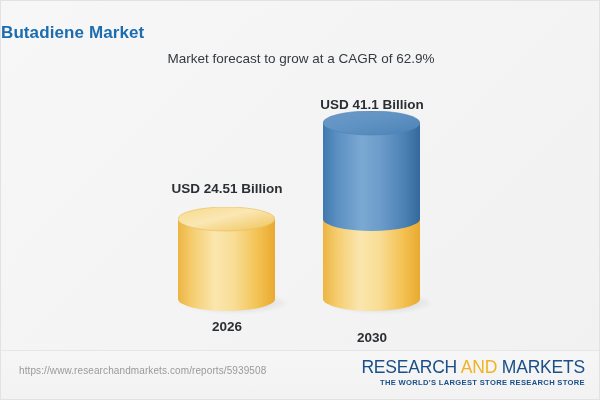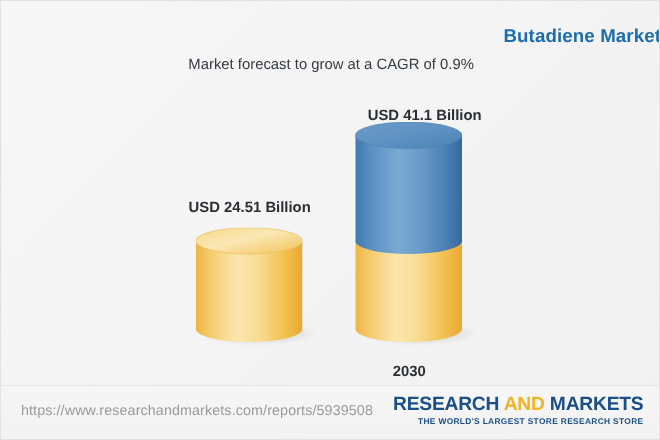--- a/index.html
+++ b/index.html
@@ -21,21 +21,21 @@
     background: linear-gradient(135deg, #f7f7f7 0%, #f4f4f4 45%, #f1f1f1 100%);
     border: 1px solid #e2e2e2;
     overflow: hidden;
   }
   
   .chart-title {
     position: absolute;
     top: 22px;
     left: 0;
     width: 600px;
-    text-align: right;
+    text-align: left;
     font-size: 17px;
     font-weight: bold;
     color: #1c6cb0;
     letter-spacing: 0.1px;
   }
   .chart-subtitle {
     position: absolute;
     top: 50px;
     left: 0;
     width: 600px;
@@ -84,33 +84,33 @@
     bottom: 0;
     width: 600px;
     height: 48px;
     border-top: 1px solid #e6e6e6;
     background: linear-gradient(180deg, #f6f6f6 0%, #f2f2f2 100%);
   }
   .footer-url {
     position: absolute;
     left: 18px;
     top: 14px;
-    font-size: 13px;
+    font-size: 10px;
     color: #9a9a9a;
     letter-spacing: 0.1px;
   }
   .logo {
     position: absolute;
     right: 16px;
     top: 6px;
     text-align: right;
   }
   .logo-main {
     font-size: 17.5px;
-    font-weight: bold;
+    font-weight: normal;
     letter-spacing: -0.2px;
     color: #1b4f8a;
     line-height: 20px;
     white-space: nowrap;
   }
   .logo-and { color: #f0b323; }
   .logo-tag {
     font-size: 7.6px;
     font-weight: bold;
     color: #1b4f8a;
@@ -118,21 +118,21 @@
     line-height: 11px;
     white-space: nowrap;
   }
 </style>
 </head>
 <body>
 
 <div class="figure">
 
   <div class="chart-title">Butadiene Market</div>
-  <div class="chart-subtitle">Market forecast to grow at a CAGR of 0.9%</div>
+  <div class="chart-subtitle">Market forecast to grow at a CAGR of 62.9%</div>
 
   <div class="plot">
 
     <div class="value-label" style="left:126px; top:180px;">USD 24.51 Billion</div>
 
     <div class="cylinder" style="left:177px; top:206px; width:97px; height:104px;">
       <div class="cyl-shadow" style="left:6px; top:86px; width:102px; height:20px;"></div>
       <svg width="97" height="104" viewBox="0 0 97 104" style="position:absolute; left:0; top:0;">
         <defs>
           <linearGradient id="yellowBody" x1="0" y1="0" x2="1" y2="0">
@@ -147,22 +147,23 @@
             <stop offset="0%" stop-color="#f7d988"></stop>
             <stop offset="45%" stop-color="#fae7b4"></stop>
             <stop offset="100%" stop-color="#f0c255"></stop>
           </linearGradient>
         </defs>
         <path d="M0,12 L0,92 A48.5,12 0 0 0 97,92 L97,12 Z" fill="url(#yellowBody)"></path>
         <ellipse cx="48.5" cy="12" rx="48.5" ry="12" fill="url(#yellowTop)" stroke="#e8bc58" stroke-width="0.6"></ellipse>
       </svg>
     </div>
 
-
-    <div class="value-label" style="left:285px; top:96px;">USD 41.1 Billion</div>
+    <div class="cat-label" style="left:126px; top:318px;">2026</div>
+
+    <div class="value-label" style="left:271px; top:96px;">USD 41.1 Billion</div>
 
     <div class="cylinder" style="left:322px; top:110px; width:97px; height:200px;">
       <div class="cyl-shadow" style="left:6px; top:182px; width:102px; height:20px;"></div>
       <svg width="97" height="200" viewBox="0 0 97 200" style="position:absolute; left:0; top:0;">
         <defs>
           <linearGradient id="blueBody" x1="0" y1="0" x2="1" y2="0">
             <stop offset="0%" stop-color="#3f79ad"></stop>
             <stop offset="14%" stop-color="#5a8fc2"></stop>
             <stop offset="40%" stop-color="#7aa9d2"></stop>
             <stop offset="60%" stop-color="#6b9bc9"></stop>

